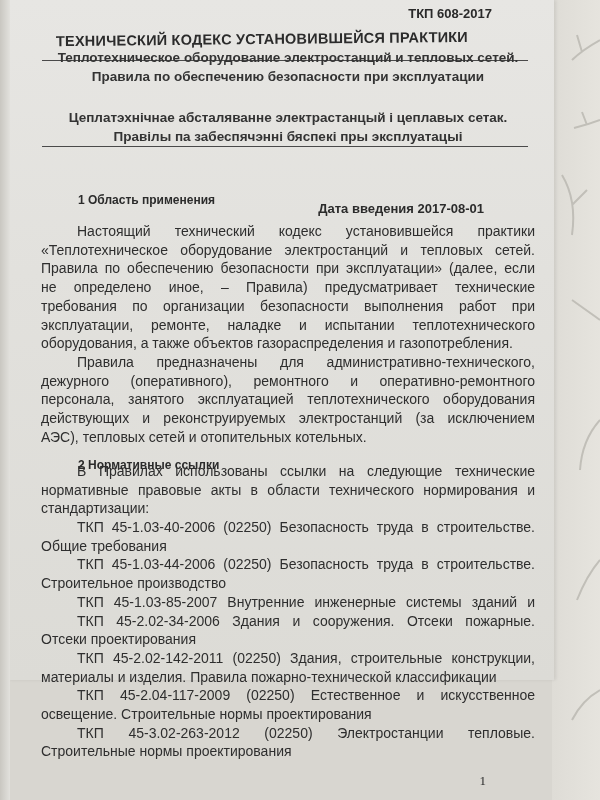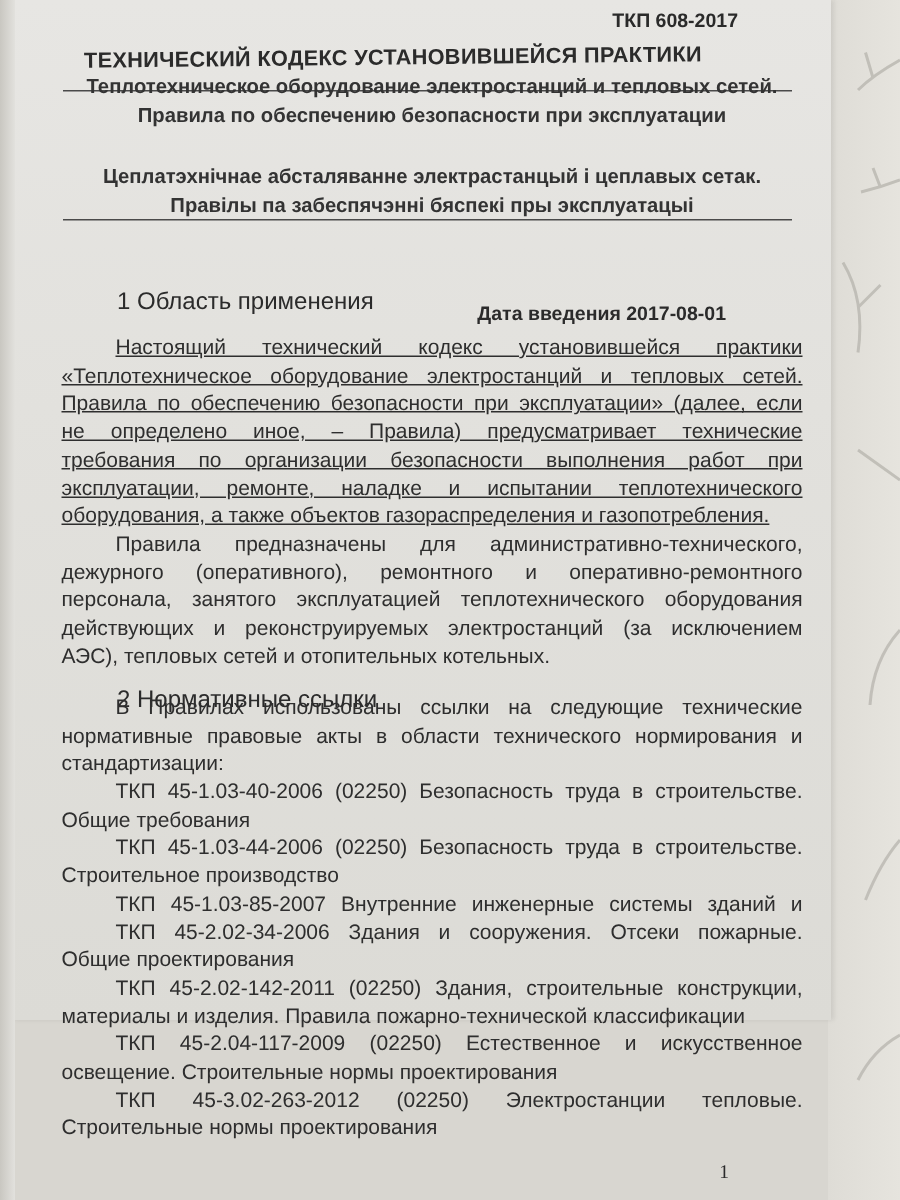--- a/index.html
+++ b/index.html
@@ -37,21 +37,21 @@
   .title-block {
     position:absolute; left:40px; width:480px; text-align:center;
     font-size:13.5px; font-weight:bold; color:#333; line-height:19px;
   }
   .date {
     position:absolute; right:70px; top:153px;
     font-size:13px; font-weight:bold; color:#2b2b2b;margin-top:48px;
   }
   .h {
     position:absolute; left:70px;
-    font-size:16px; font-weight:normal; color:#2b2b2b;
+    font-size:12px; font-weight:bold; color:#2b2b2b;
   }
   .p {
     position:absolute; left:33px; width:494px;
     font-size:14px; color:#2e2e2e; line-height:18.7px;
     text-align:justify;
   }
   .p .line { display:block; text-align:justify; text-align-last:justify; white-space:nowrap; }
   .p .line.last { text-align-last:left; }
   .p .line.indent { padding-left:36px; }
   .page-num {
@@ -85,21 +85,21 @@
     <div>Правила по обеспечению безопасности при эксплуатации</div>
   </div>
   <div class="title-block" style="top:108px;">
     <div>Цеплатэхнічнае абсталяванне электрастанцый і цеплавых сетак.</div>
     <div>Правілы па забеспячэнні бяспекі пры эксплуатацыі</div>
   </div>
   <div class="rule" style="left:34px; top:146px; width:486px;"></div>
   <div class="date">Дата введения 2017-08-01</div>
 
   <div class="h" style="top:193px;">1 Область применения</div>
-  <div class="p" style="top:222px;text-decoration:underline;">
+  <div class="p" style="top:222px;">
     <span class="line indent">Настоящий технический кодекс установившейся практики</span>
     <span class="line">«Теплотехническое оборудование электростанций и тепловых сетей.</span>
     <span class="line">Правила по обеспечению безопасности при эксплуатации» (далее, если</span>
     <span class="line">не определено иное, – Правила) предусматривает технические</span>
     <span class="line">требования по организации безопасности выполнения работ при</span>
     <span class="line">эксплуатации, ремонте, наладке и испытании теплотехнического</span>
     <span class="line last">оборудования, а также объектов газораспределения и газопотребления.</span>
   </div>
   <div class="p" style="top:353px;">
     <span class="line indent">Правила предназначены для административно-технического,</span>
@@ -115,21 +115,21 @@
     <span class="line">нормативные правовые акты в области технического нормирования и</span>
     <span class="line last">стандартизации:</span>
   </div>
   <div class="p" style="top:518px;">
     <span class="line indent">ТКП 45-1.03-40-2006 (02250) Безопасность труда в строительстве.</span>
     <span class="line last">Общие требования</span>
     <span class="line indent">ТКП 45-1.03-44-2006 (02250) Безопасность труда в строительстве.</span>
     <span class="line last">Строительное производство</span>
     <span class="line indent">ТКП 45-1.03-85-2007 Внутренние инженерные системы зданий и</span>
     <span class="line indent">ТКП 45-2.02-34-2006 Здания и сооружения. Отсеки пожарные.</span>
-    <span class="line last">Общие проектирования</span>
+    <span class="line last">Отсеки проектирования</span>
     <span class="line indent">ТКП 45-2.02-142-2011 (02250) Здания, строительные конструкции,</span>
     <span class="line last">материалы и изделия. Правила пожарно-технической классификации</span>
     <span class="line indent">ТКП 45-2.04-117-2009 (02250) Естественное и искусственное</span>
     <span class="line last">освещение. Строительные нормы проектирования</span>
     <span class="line indent">ТКП 45-3.02-263-2012 (02250) Электростанции тепловые.</span>
     <span class="line last">Строительные нормы проектирования</span>
   </div>
 
   <div class="page-num">1</div>
 </div>

